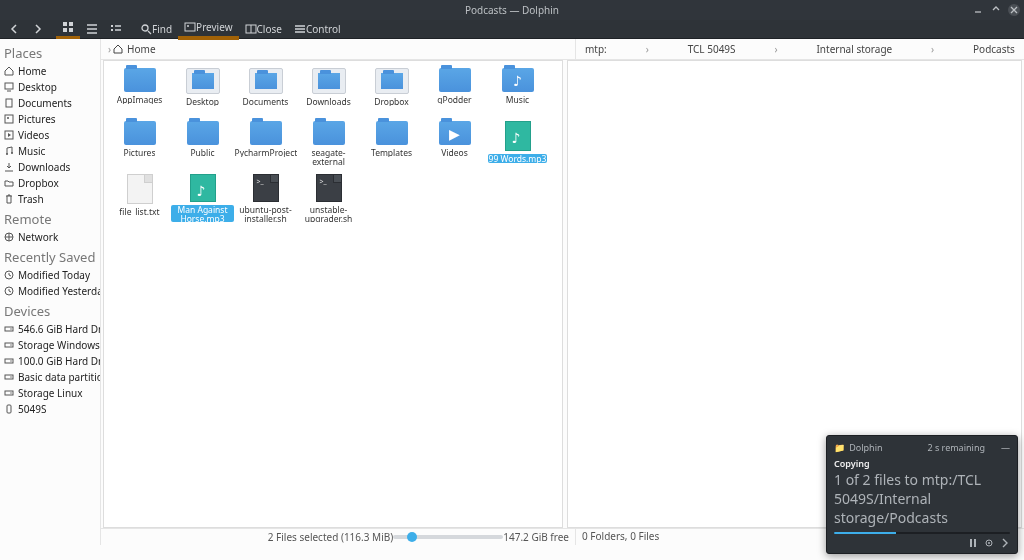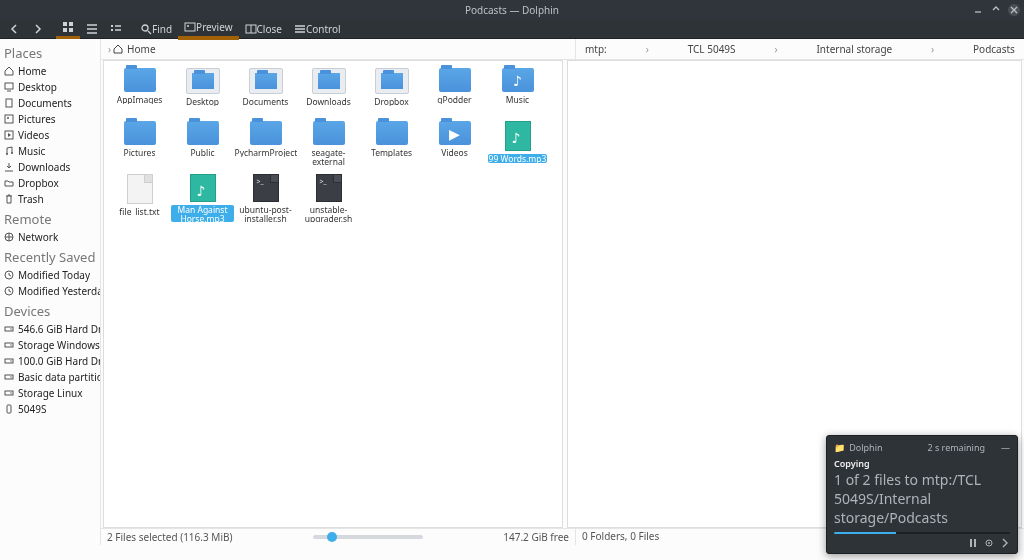--- a/index.html
+++ b/index.html
@@ -40,21 +40,21 @@
   .folderico:before{content:"";position:absolute;top:-3px;left:2px;width:11px;height:4px;border-radius:1px 1px 0 0;background:#4a92dc}
   .thumbico{background:#e9edf2;border:1px solid #c9ced5}
   .fileico{width:24px;height:28px;background:#f3f3f3;border:1px solid #cfcfcf;position:relative}
   .fileico.dark{background:#3b3f45;border-color:#2b2e33}
   .fileico.audio{background:#2fb8a1;border-color:#23a08b}
   .fileico .corner{position:absolute;top:0;right:0;width:7px;height:7px;background:#e0e0e0;border-left:1px solid #cfcfcf;border-bottom:1px solid #cfcfcf}
   .flabel{margin-top:3px;text-align:center;font-size:8.5px;line-height:9px;color:#333;max-width:62px;overflow:hidden}
   .flabel.sel{background:#3daee9;color:#fff;border-radius:2px;padding:0 1px}
   
   .statusrow{height:16px;display:flex;border-top:1px solid #e5e5e5}
-  .status-left{flex:0 0 462px;display:flex;align-items:center;justify-content:space-between;padding:0 6px;border-right:1px solid #e5e5e5;color:#555}
+  .status-left{flex:0 0 462px;display:flex;align-items:center;justify-content:flex-end;padding:0 6px;border-right:1px solid #e5e5e5;color:#555}
   .status-right{flex:1;display:flex;align-items:flex-start;padding:0 6px;color:#555}
   .zoom{display:flex;align-items:center;gap:4px}
   .slider{width:110px;height:4px;background:#d5d8dc;border-radius:2px;position:relative}
   .slider .knob{position:absolute;top:-3px;left:14px;width:10px;height:10px;border-radius:5px;background:#3daee9}
   
   .notif{position:absolute;right:6px;bottom:6px;width:176px;background:#2e3338;color:#d7dadd;border:1px solid #1c1f23;border-radius:3px;padding:5px 7px;font-size:9px;box-shadow:0 2px 8px rgba(0,0,0,.4)}
   .notif .nhead{display:flex;justify-content:space-between;align-items:center;margin-bottom:3px;color:#aeb3b8}
   .notif .ntitle{font-weight:600;color:#eee}
   .notif .nprog{height:2px;background:#1c1f23;margin-top:5px;border-radius:1px;overflow:hidden}
   .notif .nprog>div{height:100%;width:35%;background:#3daee9}

